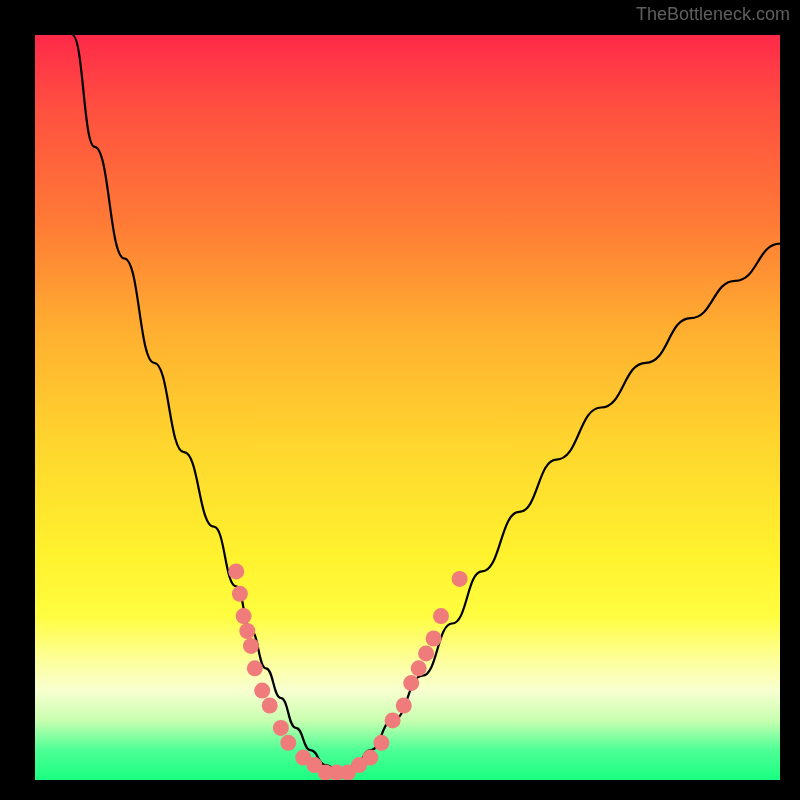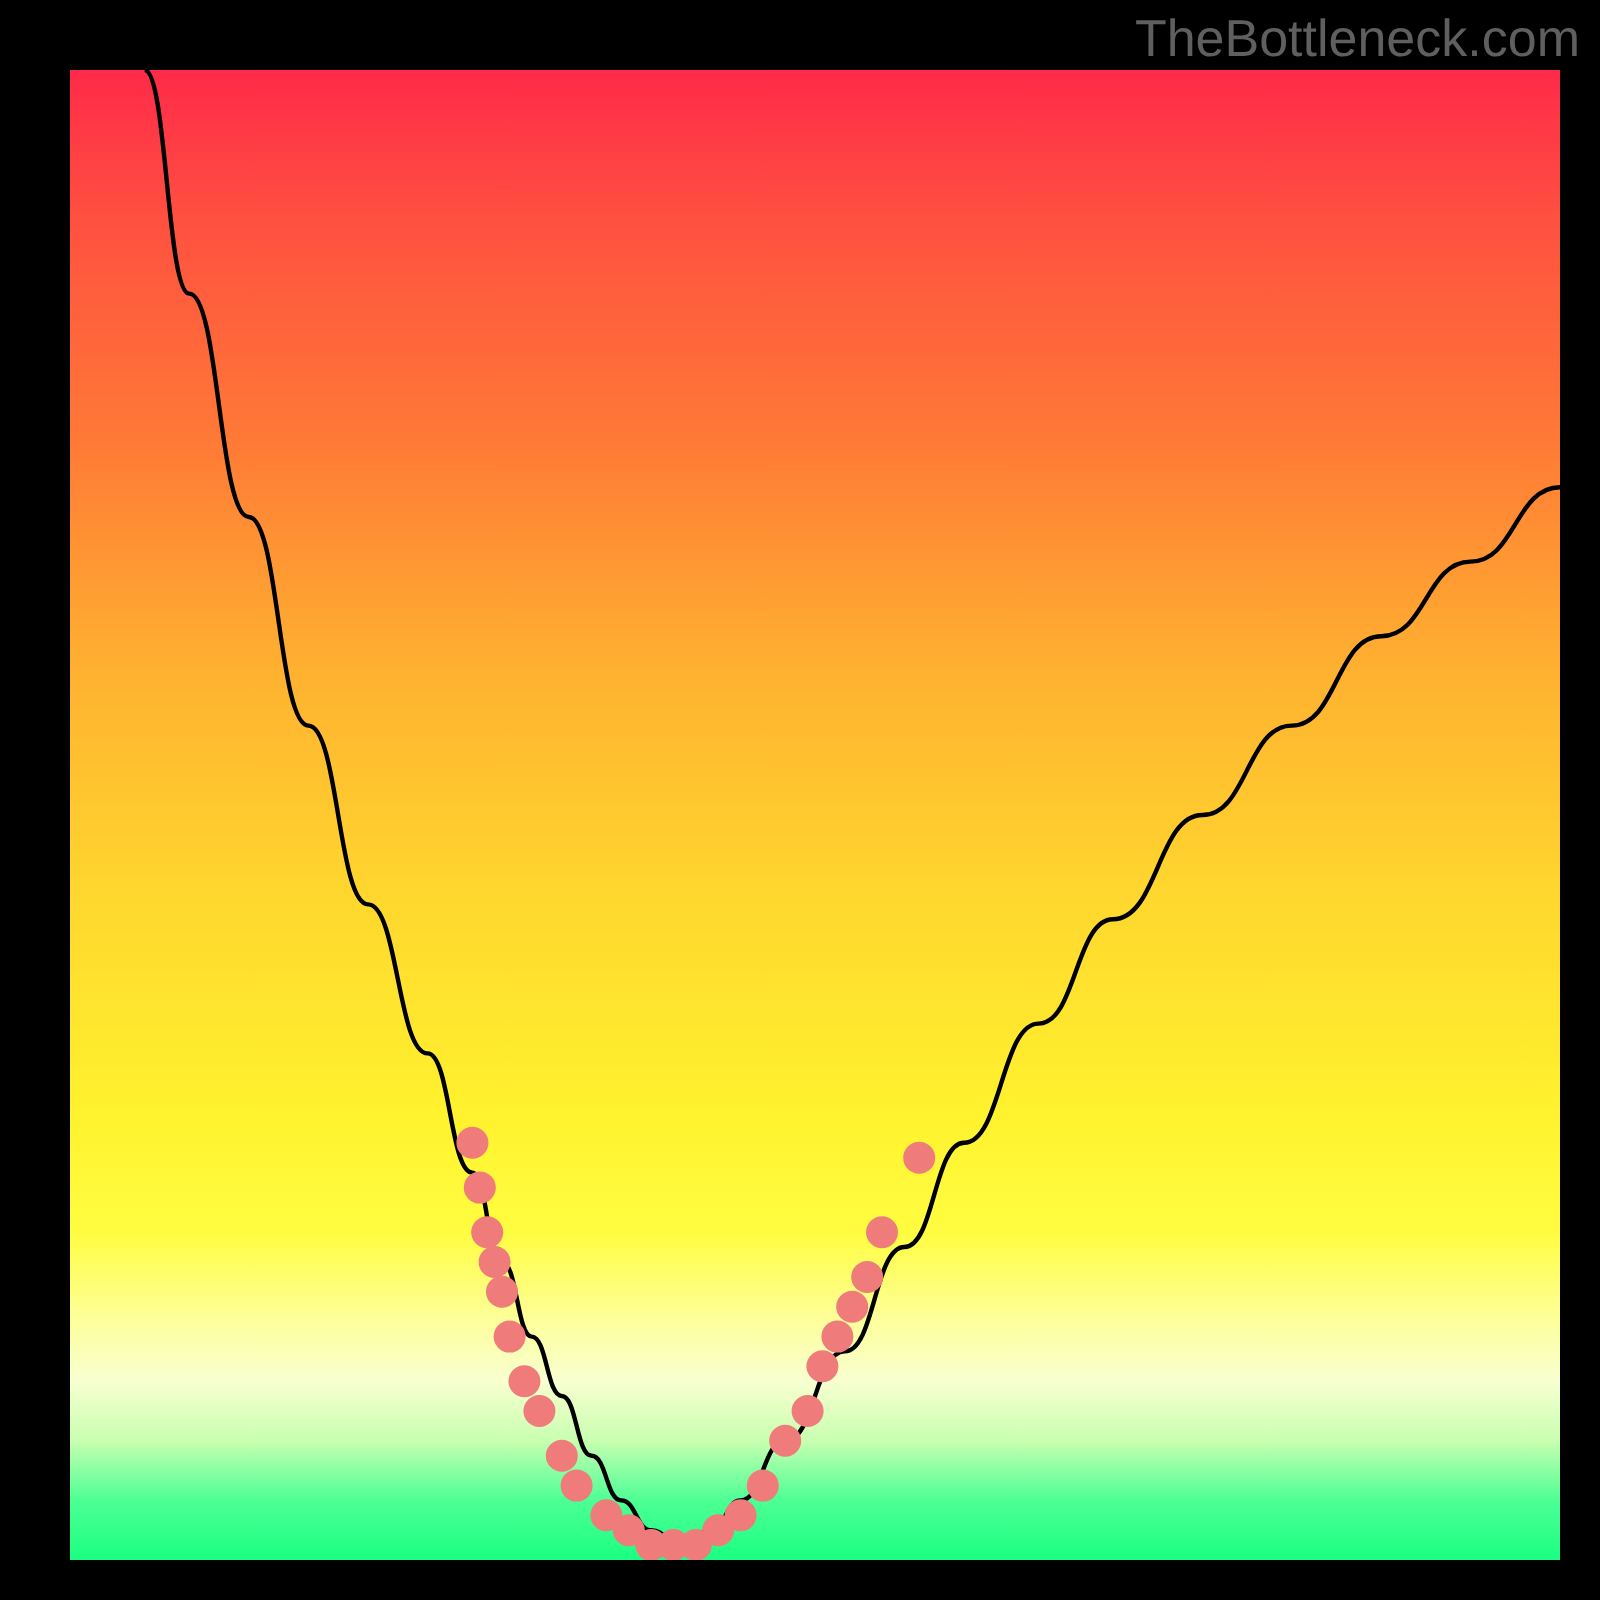--- a/index.html
+++ b/index.html
@@ -9,21 +9,21 @@
     background: #000000;
     position: relative;
     overflow: hidden;
     font-family: Arial, Helvetica, sans-serif;
   }
   .watermark {
     position: absolute;
     top: 4px;
     right: 10px;
     color: #5f5f5f;
-    font-size: 26px;
+    font-size: 18px;
     font-weight: 500;
     z-index: 10;
   }
   .plot-area {
     position: absolute;
     left: 35px;
     top: 35px;
     width: 745px;
     height: 745px;
     background: linear-gradient(

